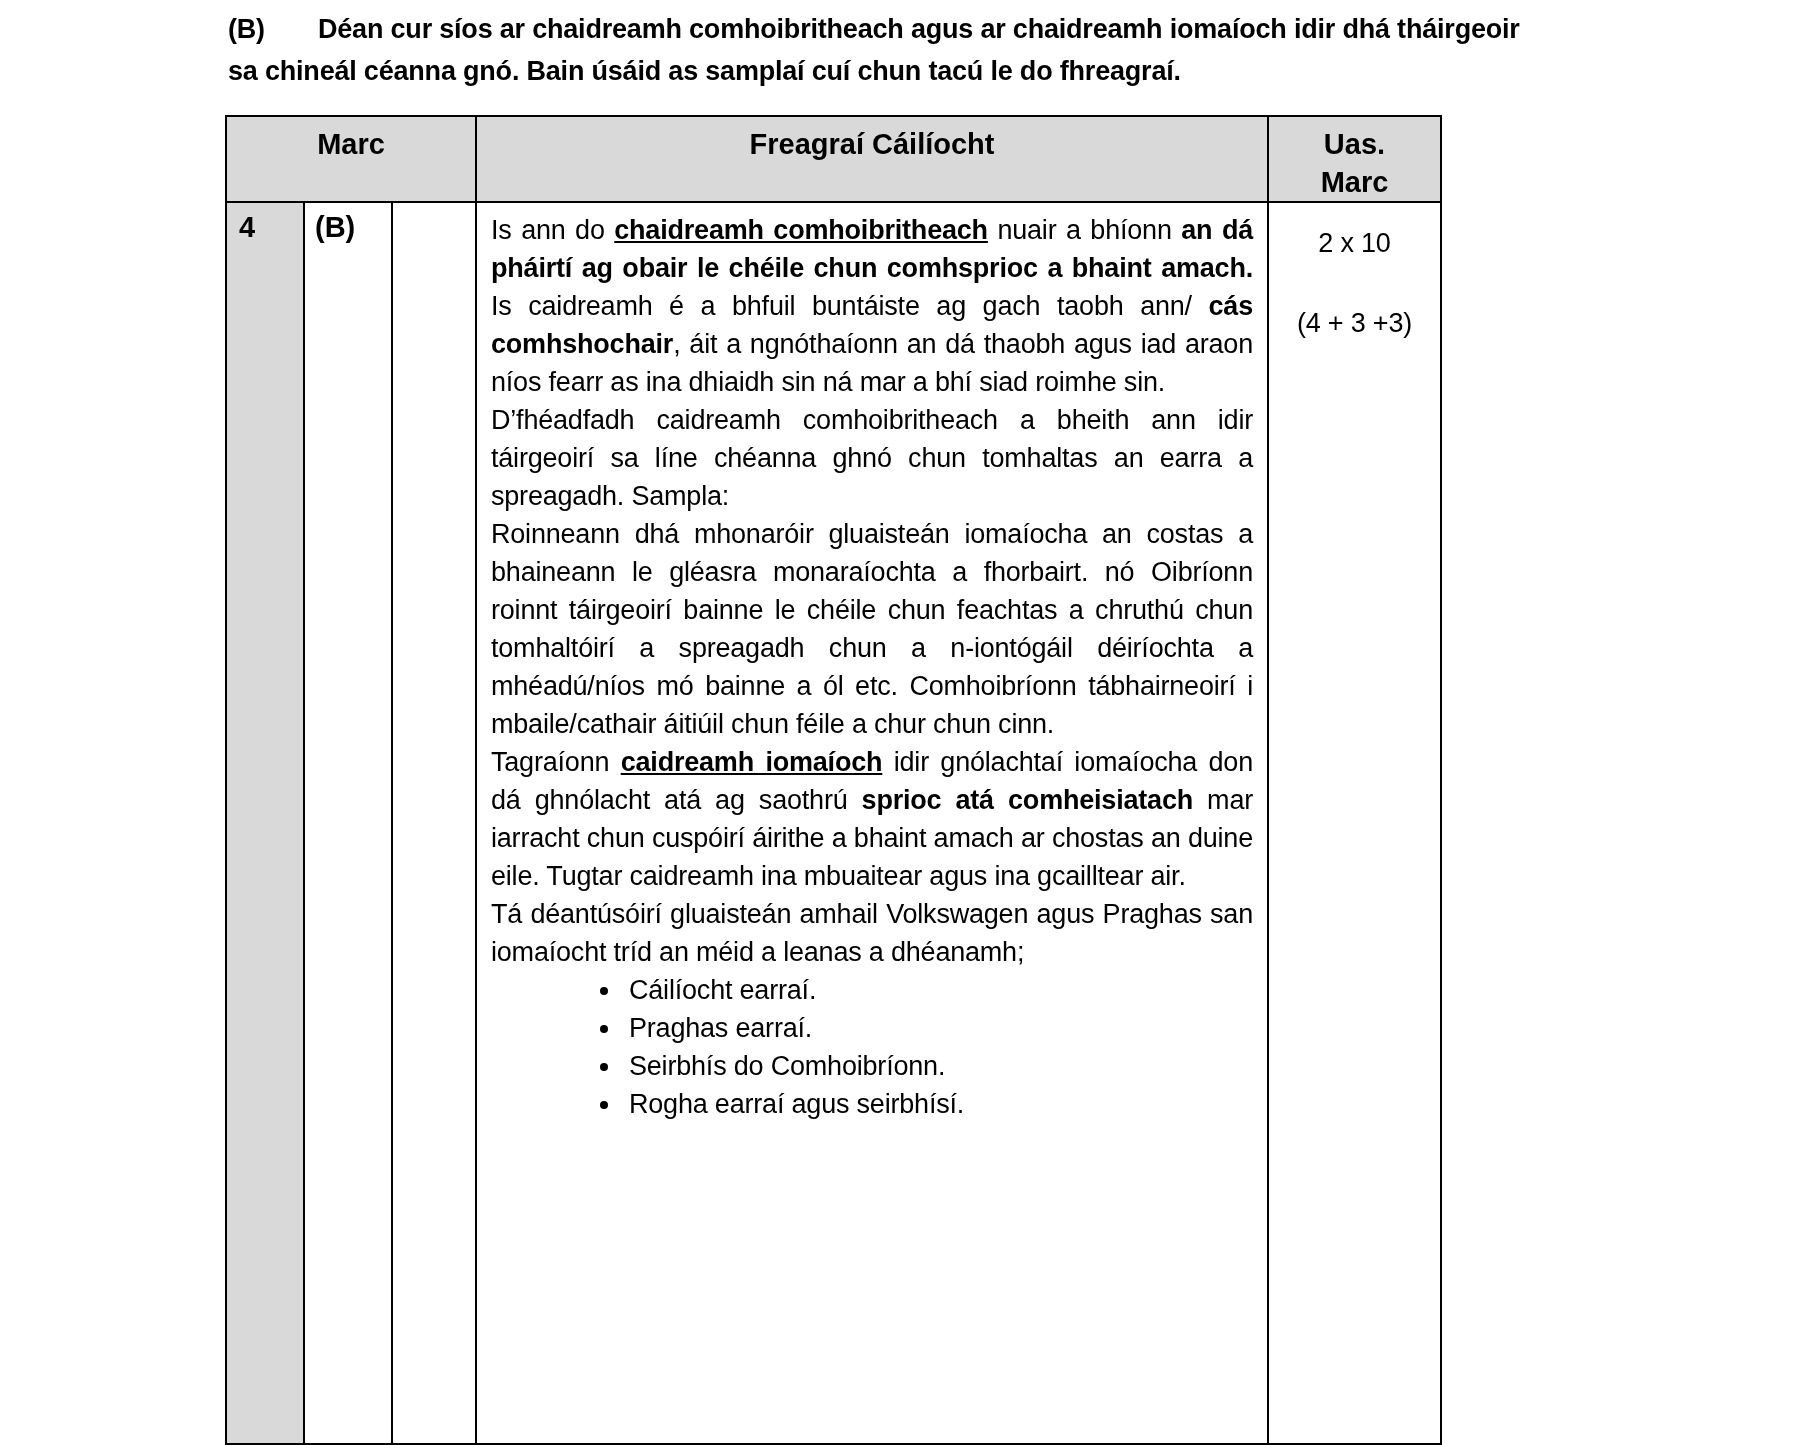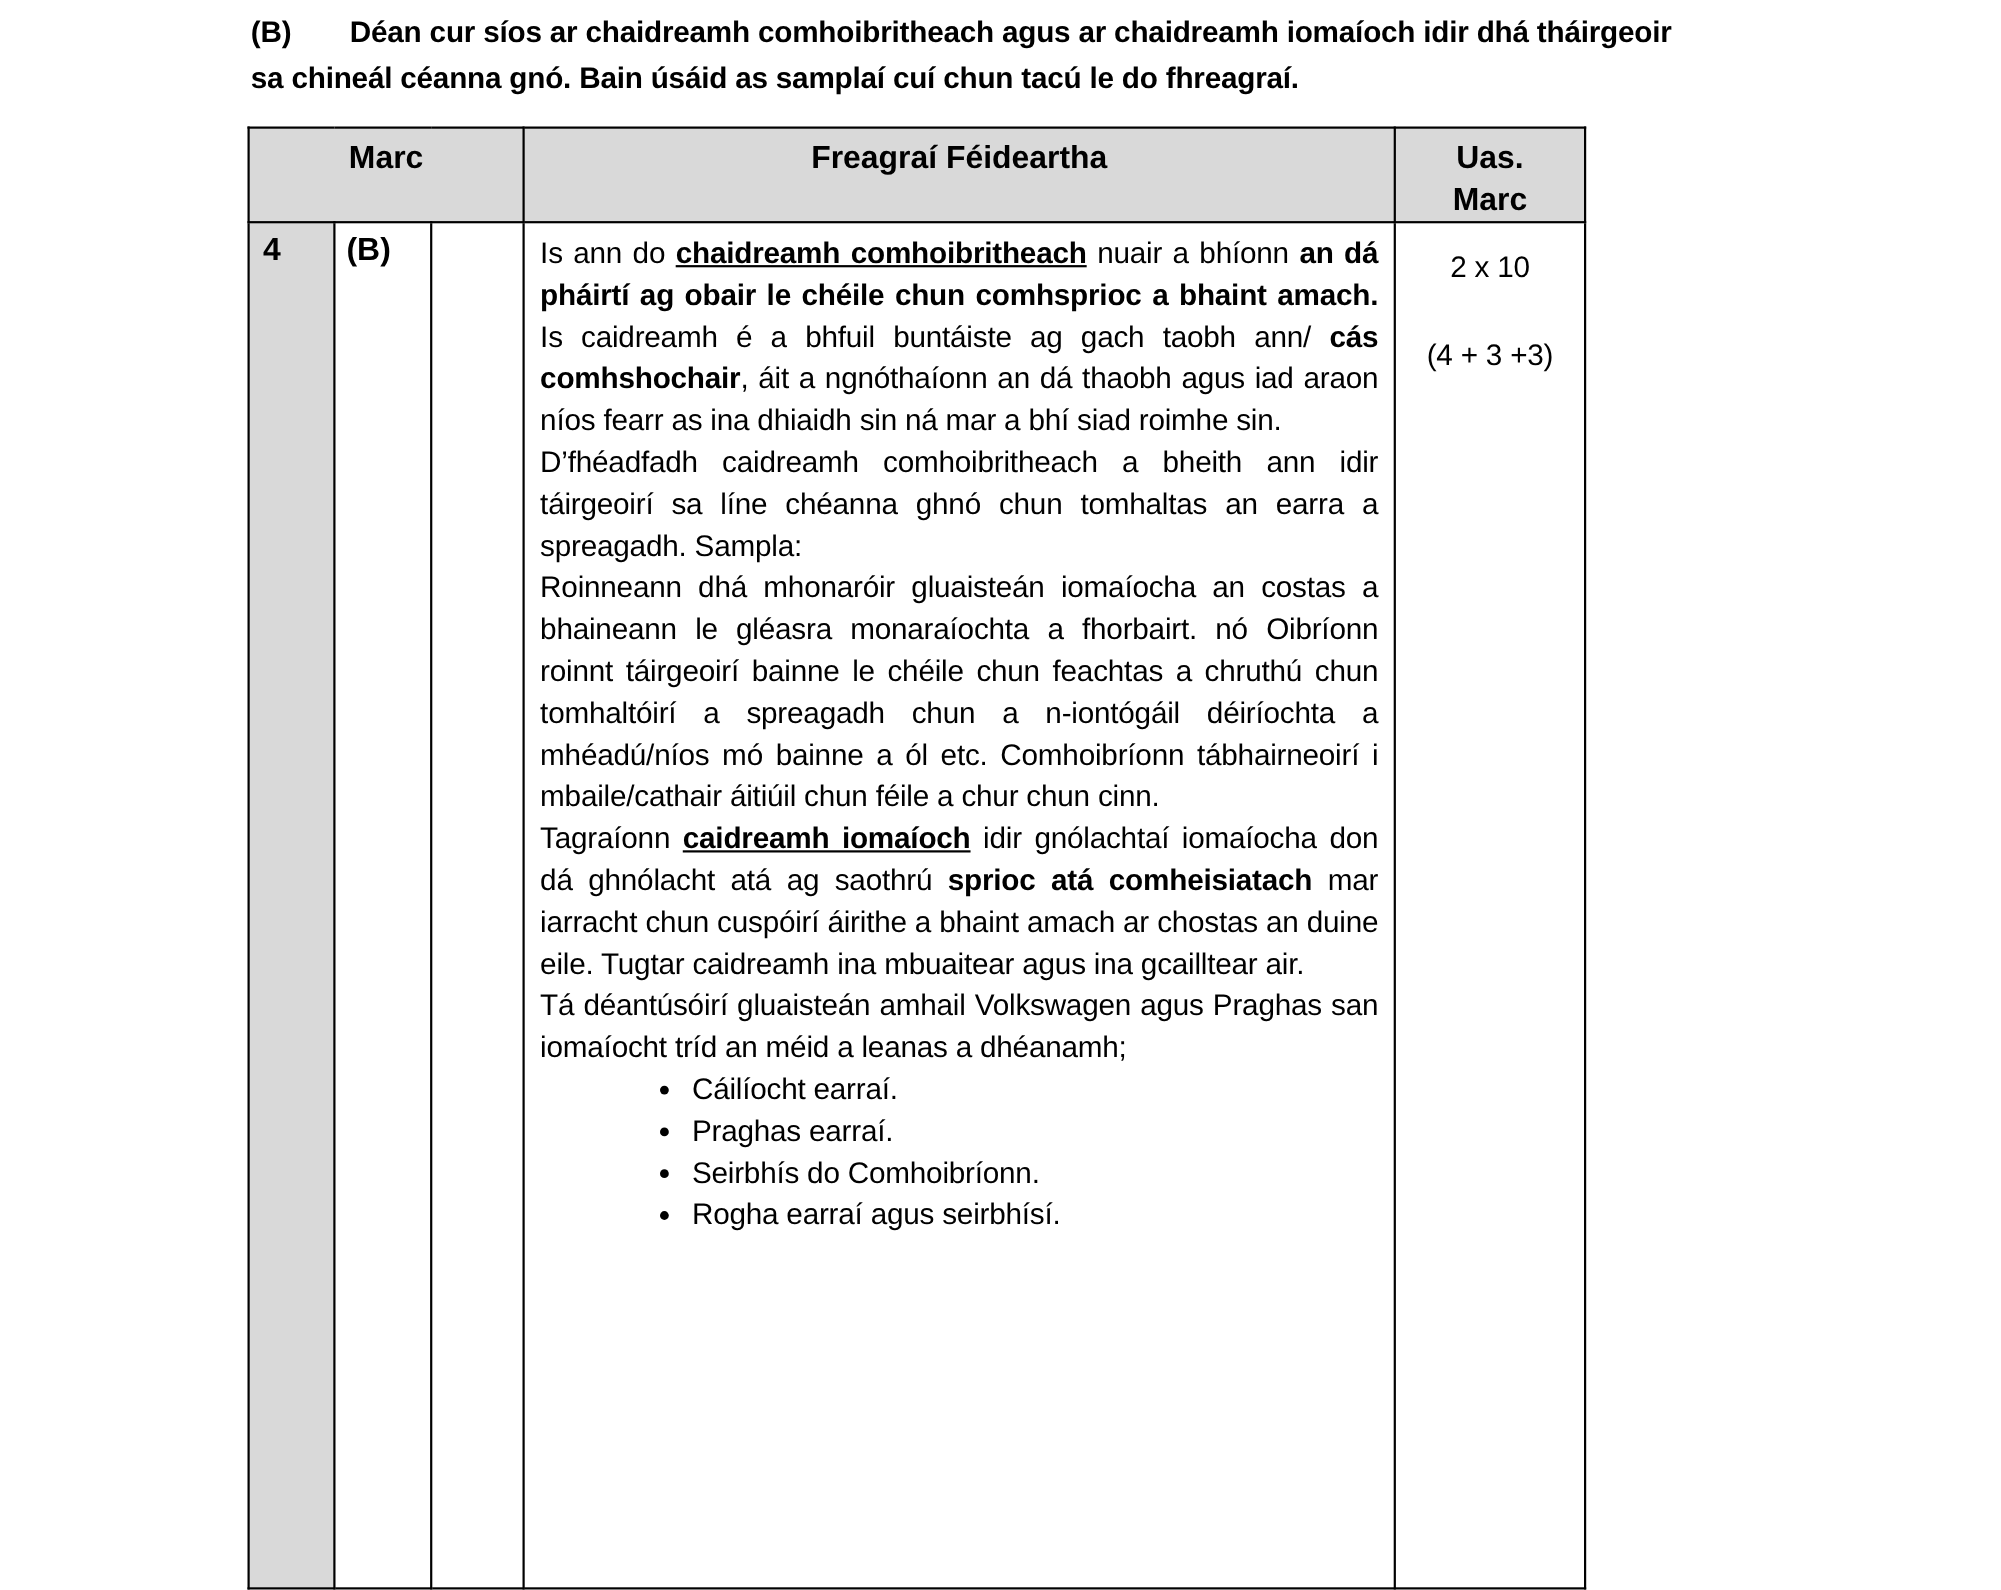--- a/index.html
+++ b/index.html
@@ -83,21 +83,21 @@
     <colgroup>
       <col style="width:78px">
       <col style="width:88px">
       <col style="width:84px">
       <col style="width:792px">
       <col style="width:173px">
     </colgroup>
     <tbody>
       <tr class="header-row">
         <td colspan="3">Marc</td>
-        <td>Freagraí Féideartha</td>
+        <td>Freagraí Cáilíocht</td>
         <td>
           <div>Uas.</div>
           <div>Marc</div>
         </td>
       </tr>
       <tr>
         <td class="cell-num">4</td>
         <td class="cell-part">(B)</td>
         <td class="cell-blank"></td>
         <td class="cell-answer">

